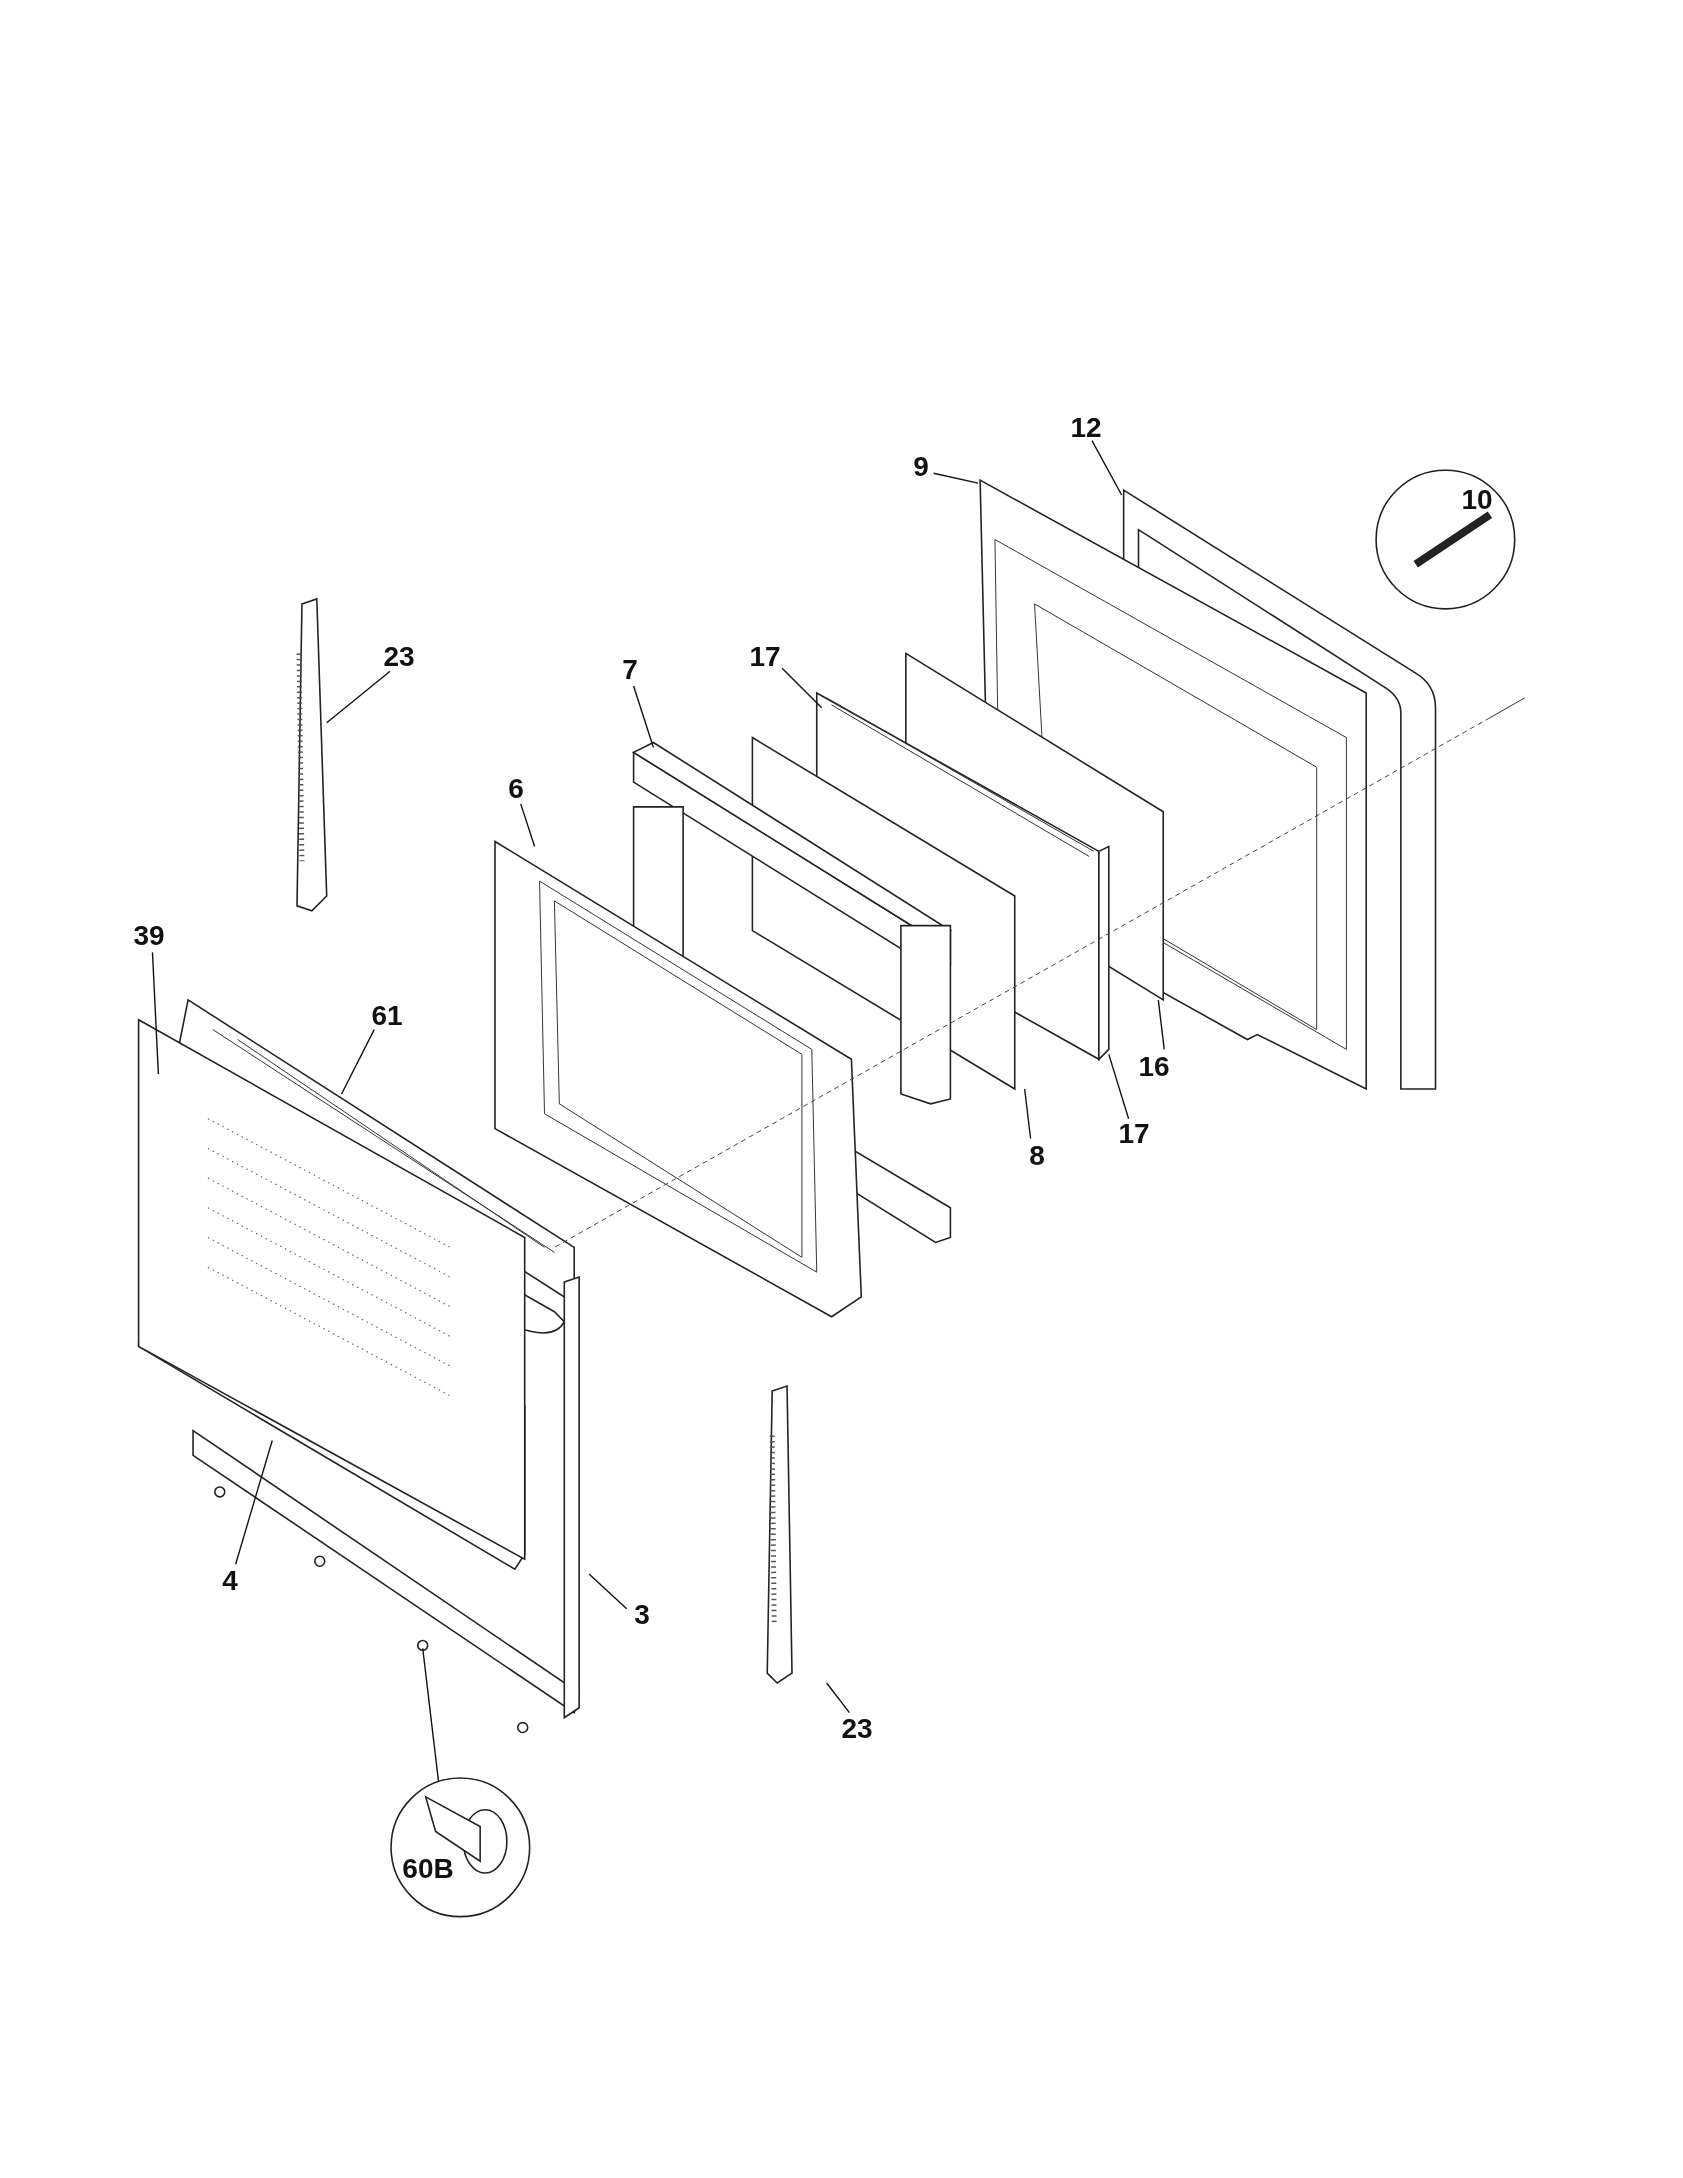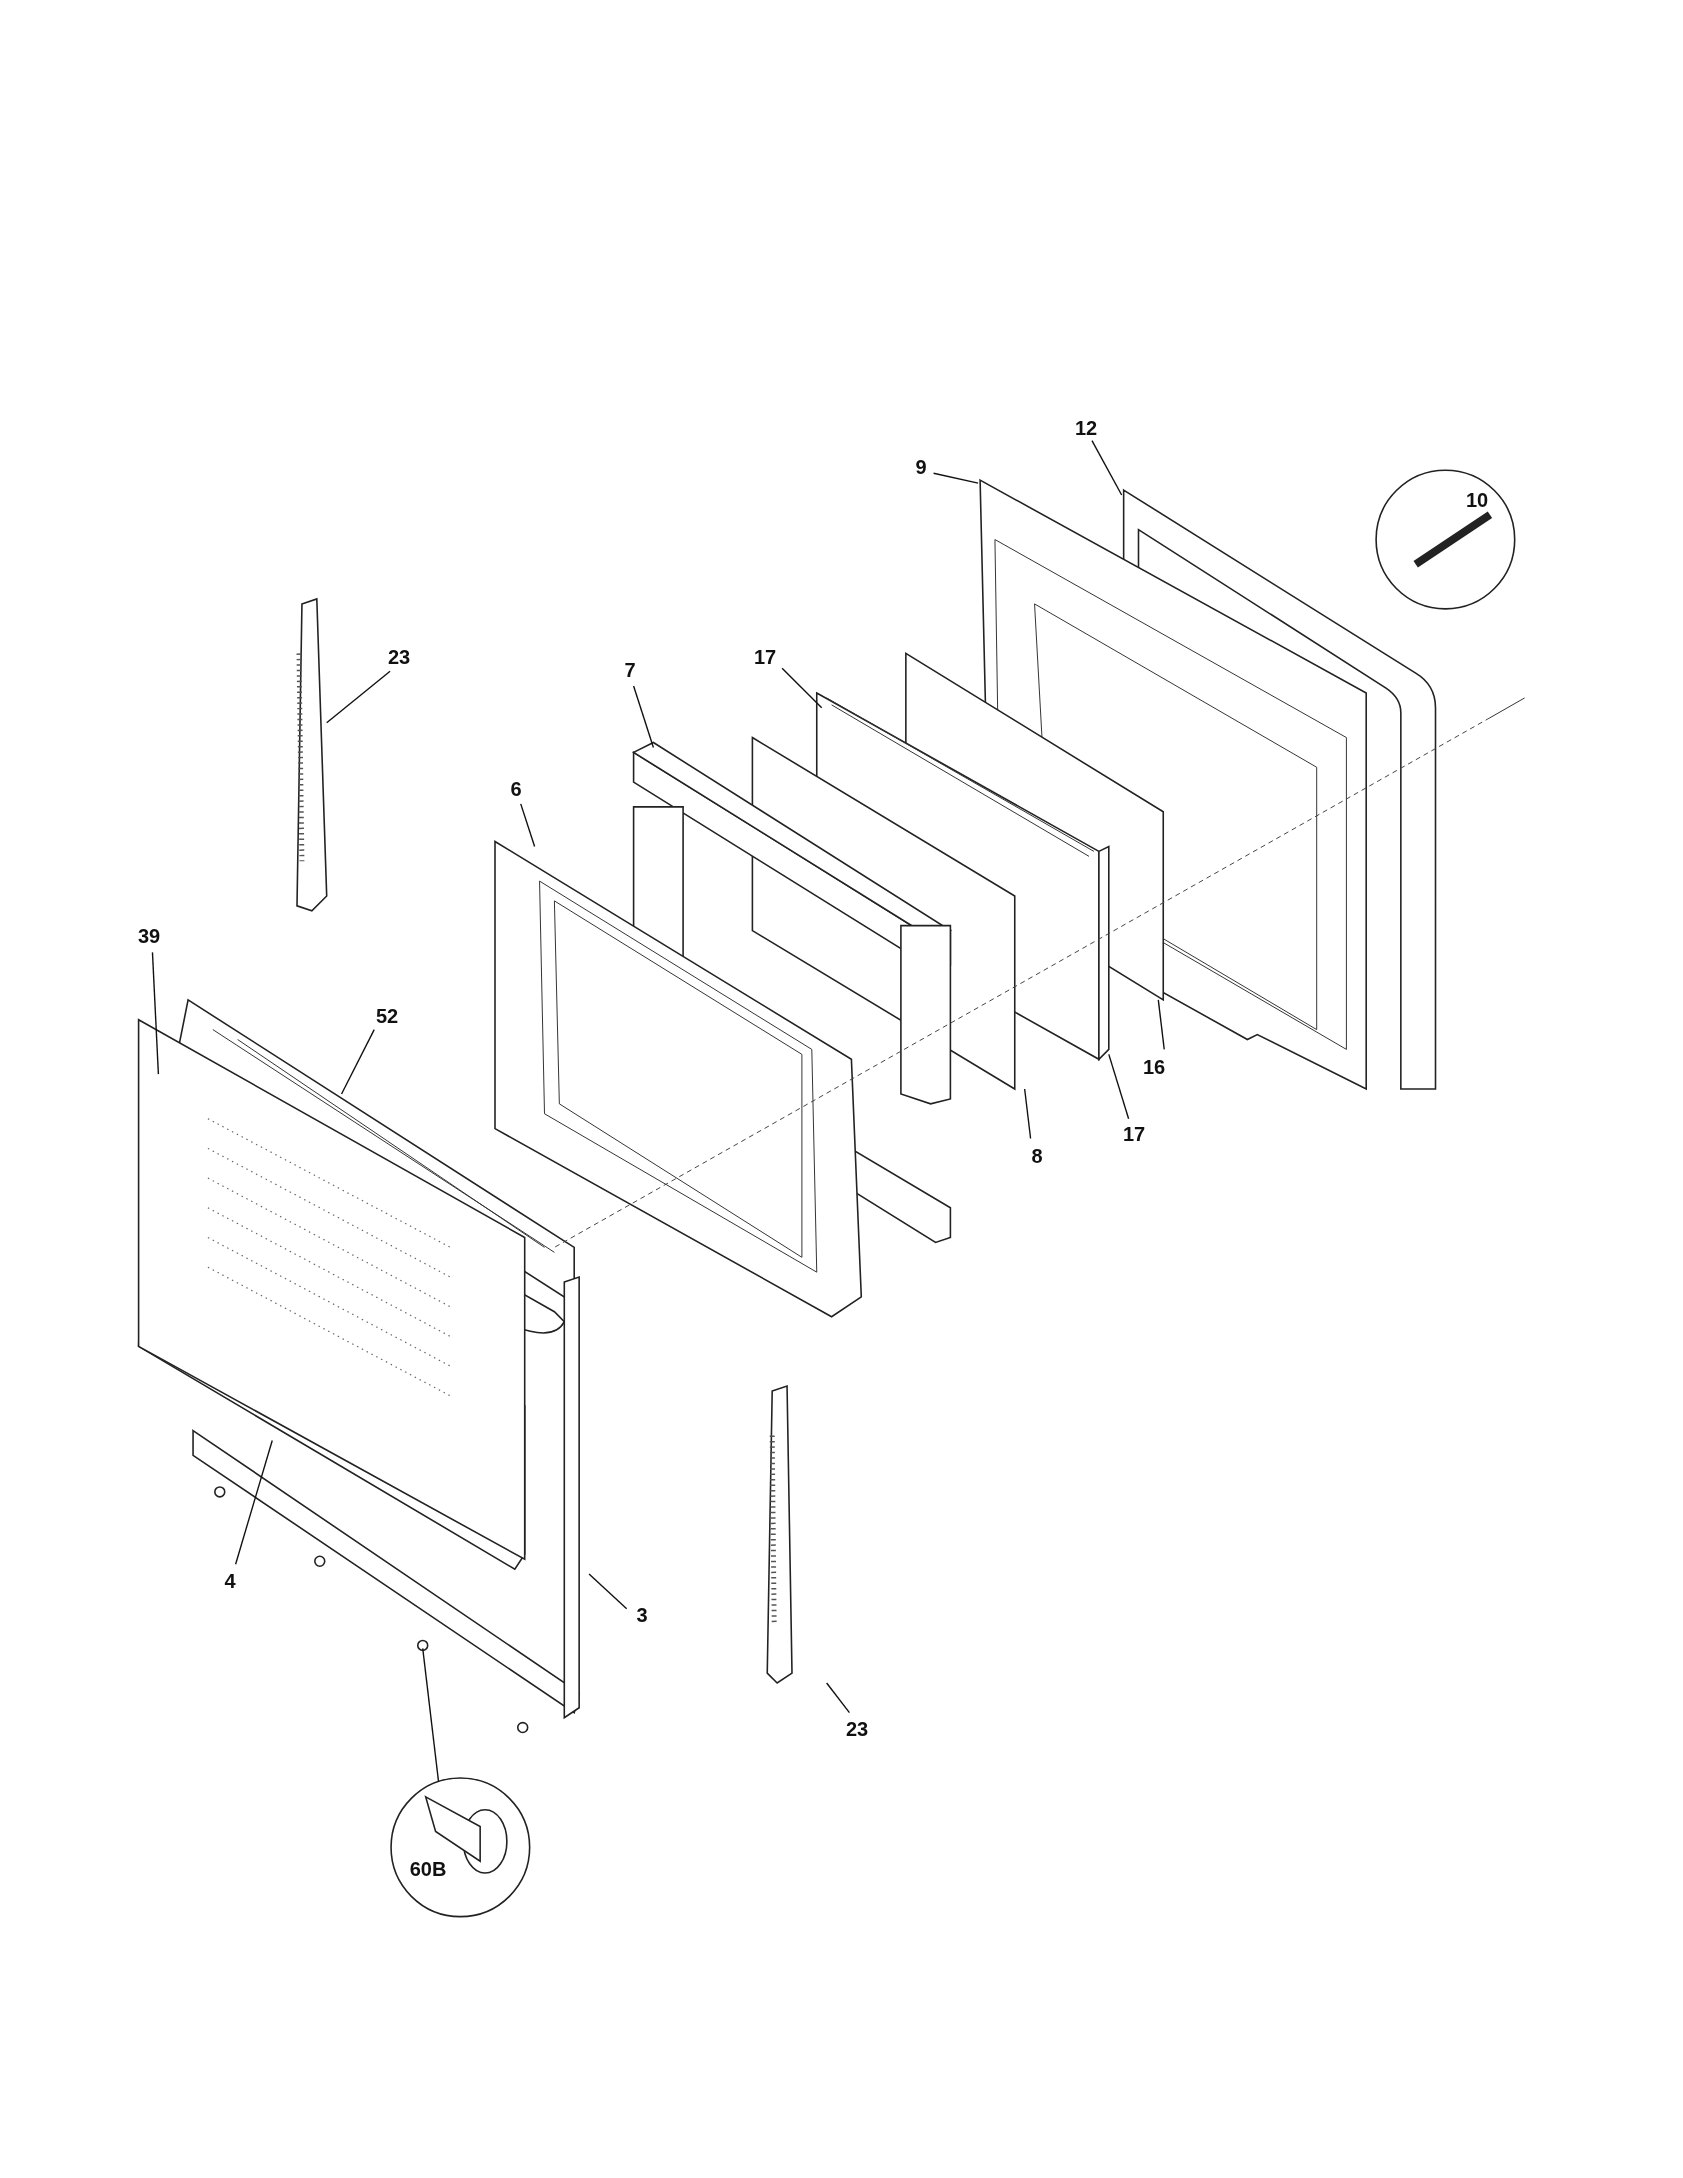--- a/index.html
+++ b/index.html
@@ -3,21 +3,21 @@
 <meta charset="utf-8">
 <style>
   html,body{margin:0;padding:0;background:#fff;}
   body{width:1683px;height:2178px;position:relative;overflow:hidden;font-family:"Liberation Sans",sans-serif;}
   svg{position:absolute;left:0;top:0;}
   .part{fill:#fff;stroke:#222;stroke-width:1.6;}
   .thin{fill:none;stroke:#333;stroke-width:1;}
   .dash{fill:none;stroke:#444;stroke-width:1;stroke-dasharray:5 4;}
   .dot{fill:none;stroke:#666;stroke-width:1.2;stroke-dasharray:1.5 4;}
   .lead{fill:none;stroke:#111;stroke-width:1.4;}
-  .label{position:absolute;font-size:20px;font-weight:bold;color:#111;transform:translate(-50%,-50%);white-space:nowrap;}
+  .label{position:absolute;font-size:28px;font-weight:bold;color:#111;transform:translate(-50%,-50%);white-space:nowrap;}
 </style>
 </head>
 <body>
 
 <svg width="1683" height="2178" viewBox="0 0 1700 2200">
 
   <g>
     <path class="part" d="M1135 495 L1430 680 Q1450 692 1450 715 L1450 1100 L1415 1100 L1415 720 Q1415 705 1400 695 L1150 535 L1150 760 Q1150 790 1170 805 L1320 905 L1310 910 L1160 810 Q1135 795 1135 765 Z" fill="none"></path>
   </g>
 
@@ -127,21 +127,21 @@
 </svg>
 
 <div class="label" style="left:1086px;top:428px">12</div>
 <div class="label" style="left:921px;top:467px">9</div>
 <div class="label" style="left:1477px;top:500px">10</div>
 <div class="label" style="left:399px;top:657px">23</div>
 <div class="label" style="left:765px;top:657px">17</div>
 <div class="label" style="left:630px;top:670px">7</div>
 <div class="label" style="left:516px;top:789px">6</div>
 <div class="label" style="left:149px;top:936px">39</div>
-<div class="label" style="left:387px;top:1016px">52</div>
+<div class="label" style="left:387px;top:1016px">61</div>
 <div class="label" style="left:1154px;top:1067px">16</div>
 <div class="label" style="left:1134px;top:1134px">17</div>
 <div class="label" style="left:1037px;top:1156px">8</div>
 <div class="label" style="left:230px;top:1581px">4</div>
 <div class="label" style="left:642px;top:1615px">3</div>
 <div class="label" style="left:857px;top:1729px">23</div>
 <div class="label" style="left:428px;top:1869px">60B</div>
 
 
 </body></html>

